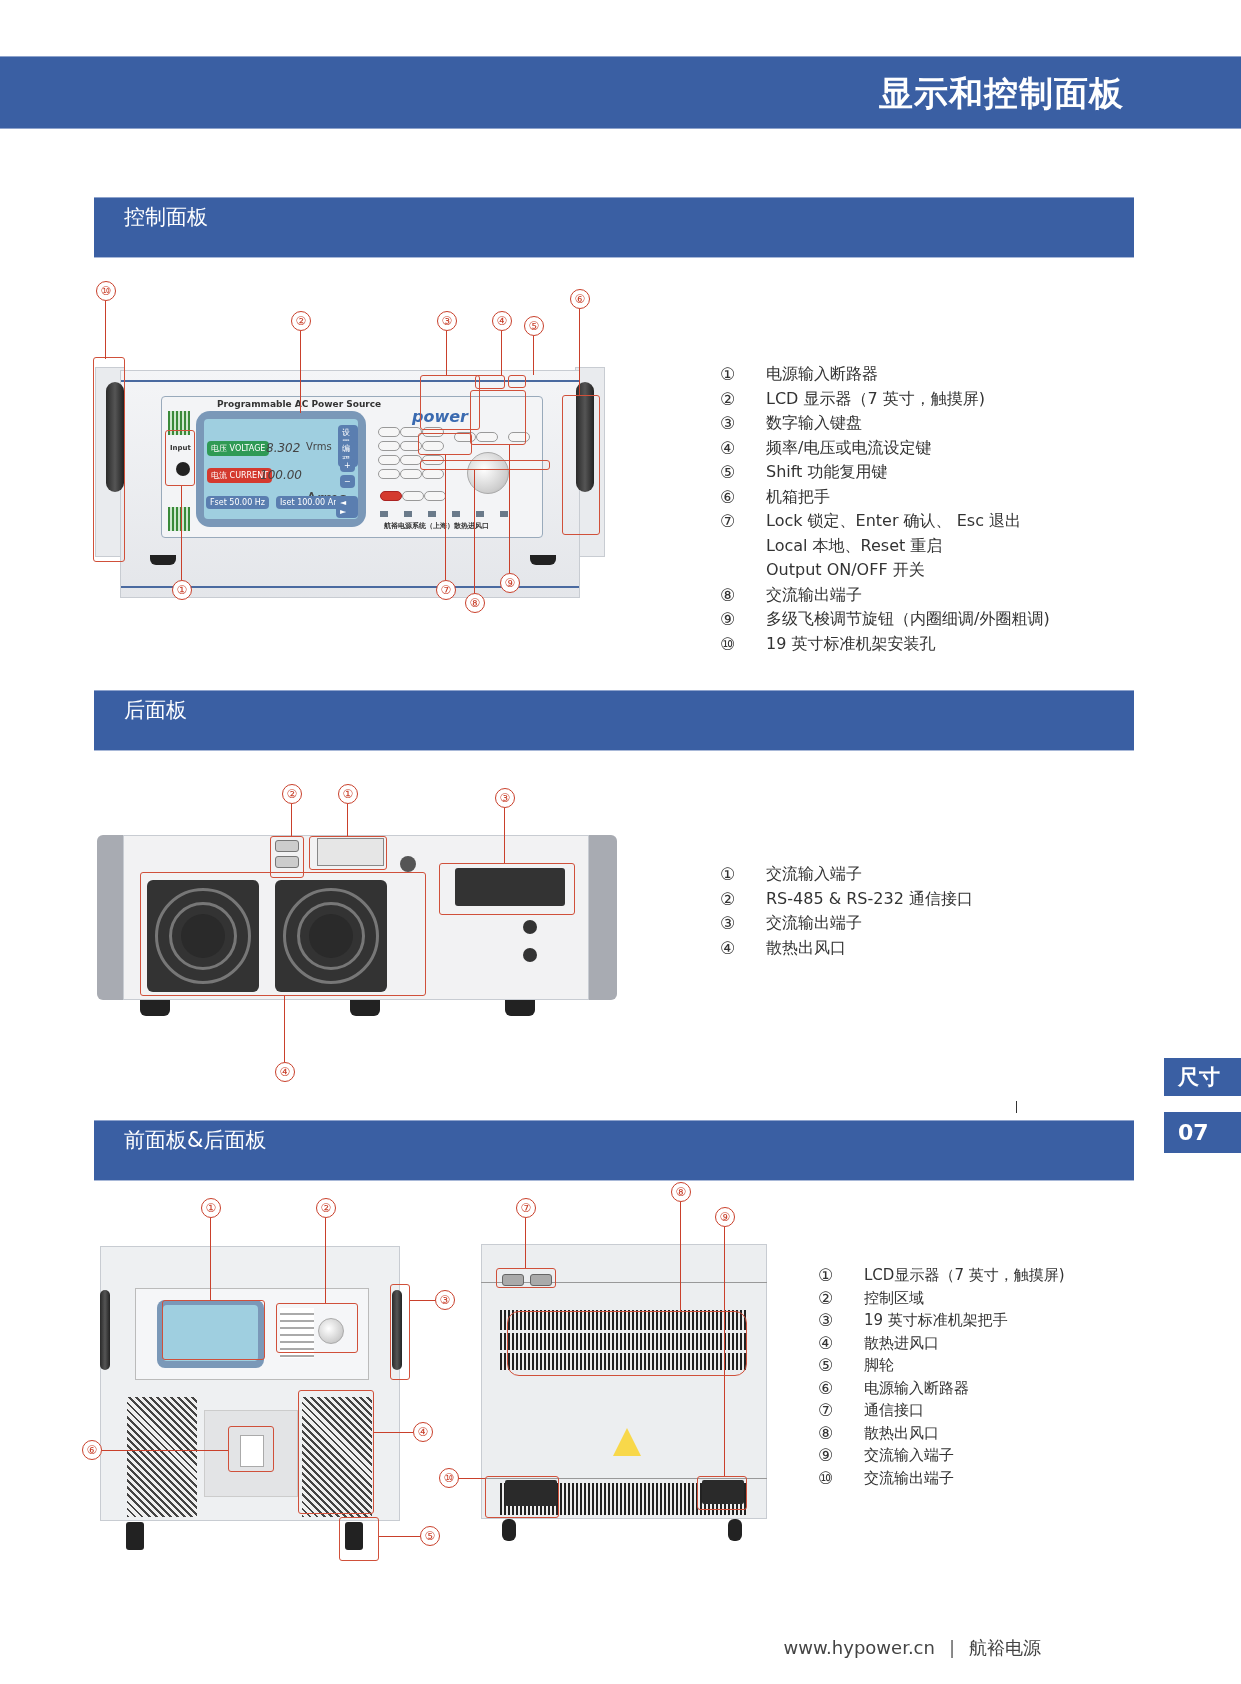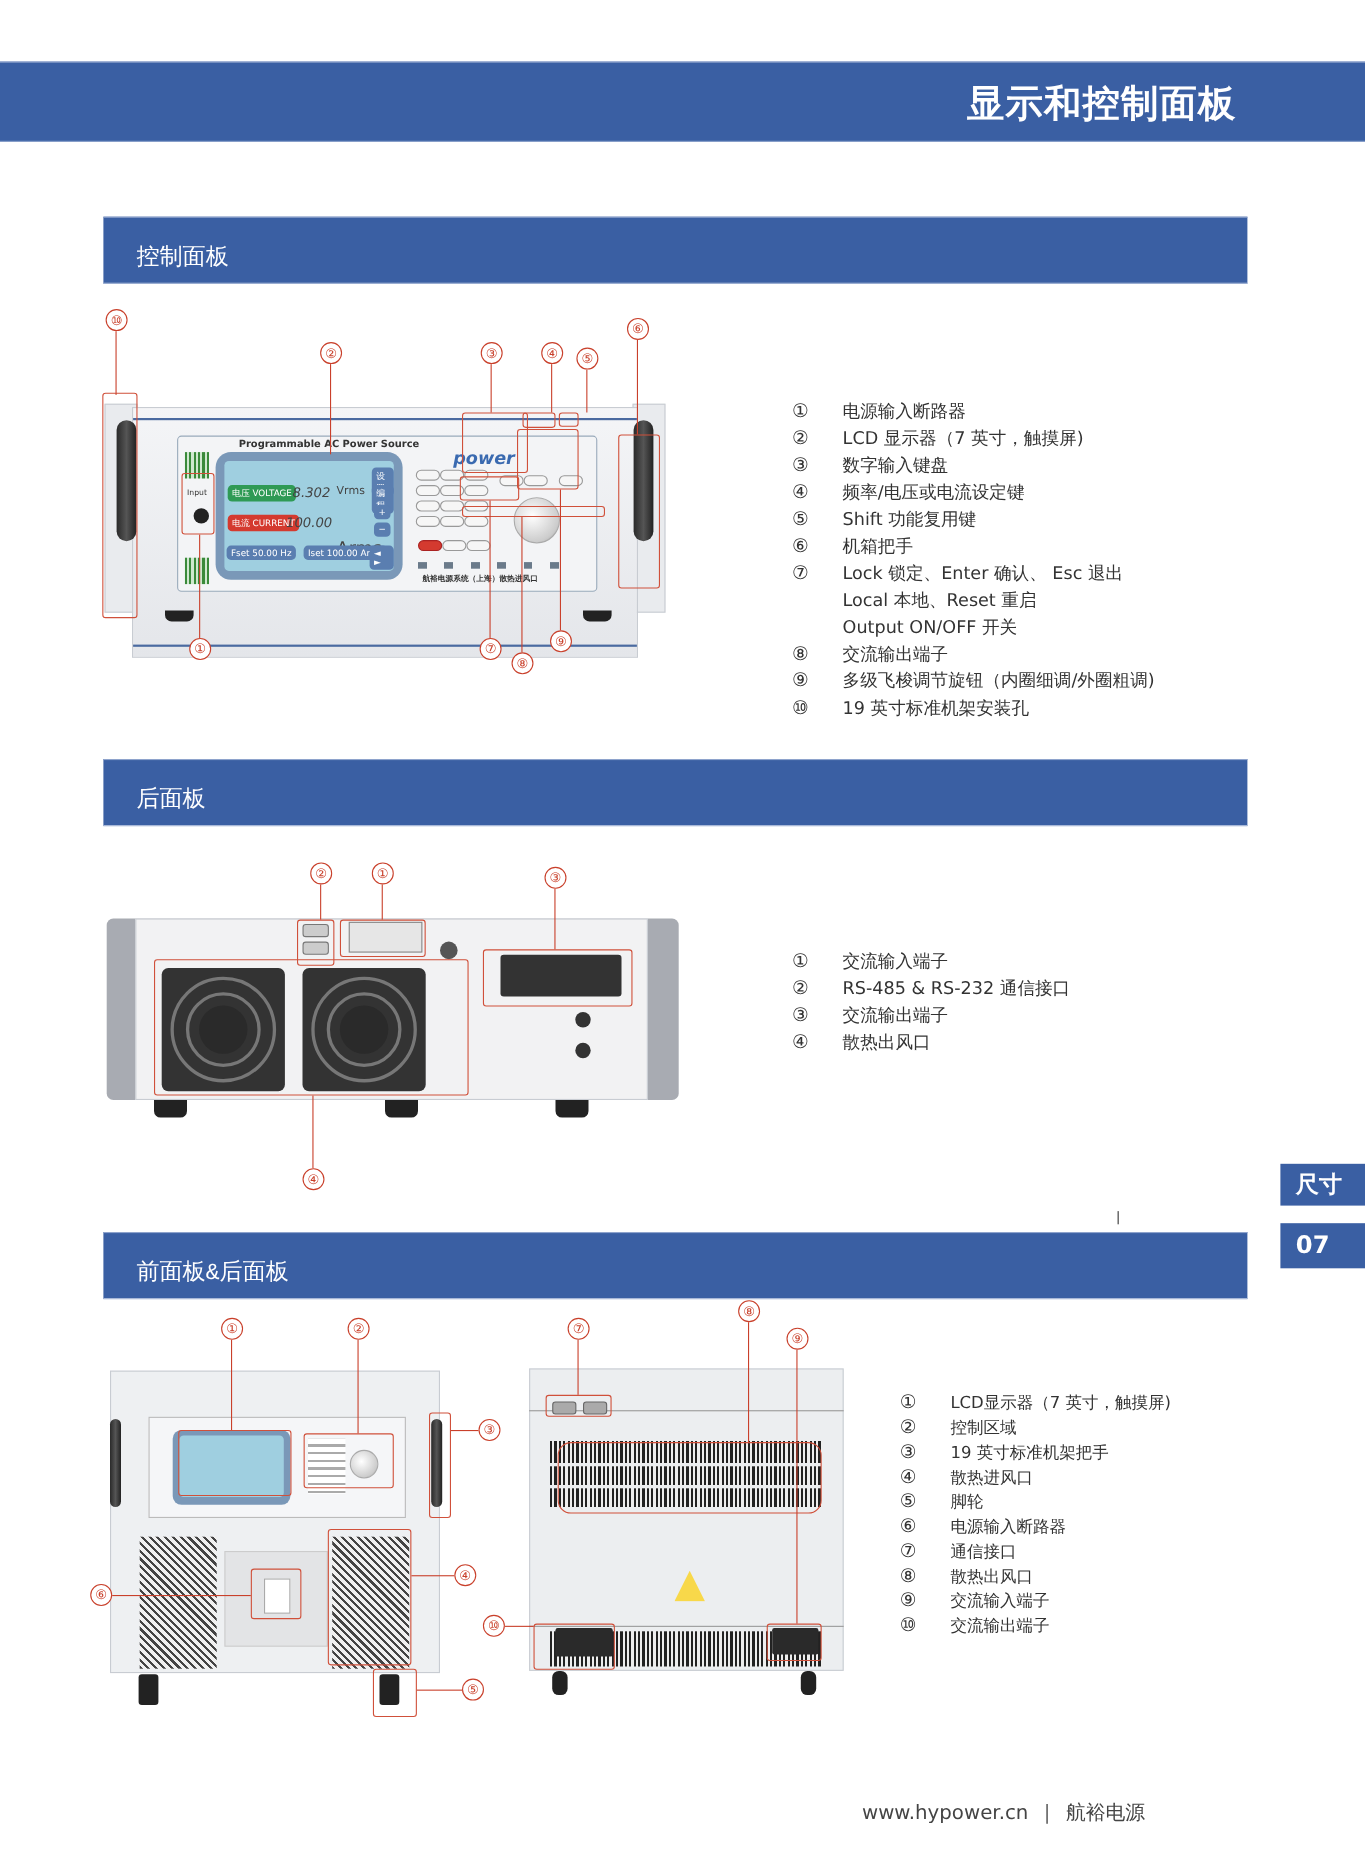--- a/index.html
+++ b/index.html
@@ -2,21 +2,21 @@
 <html><head>
 <meta charset="utf-8">
 <style>
   html, body { margin:0; padding:0; }
   body { width:1241px; height:1684px; position:relative; background:#ffffff; overflow:hidden;
          font-family: "DejaVu Sans", "Liberation Sans", sans-serif; color:#333; }
   .abs { position:absolute; }
   .topband { left:0; top:56px; width:1241px; height:71px; background:#3a5fa3; border-top:1px solid #8ea3cc; border-bottom:1px solid #8ea3cc; }
   .topband .title { position:absolute; right:117px; top:14px; color:#fff; font-size:34px; font-weight:bold; letter-spacing:1px; }
   .secband { left:94px; width:1040px; height:59px; background:#3a5fa3; border-top:1px solid #8ea3cc; border-bottom:1px solid #a8b8d8; }
-  .secband .label { position:absolute; left:30px; top:21px; color:#fff; font-size:21px; }
+  .secband .label { position:absolute; left:30px; top:5px; color:#fff; font-size:21px; }
   .sidetab { left:1164px; width:77px; background:#3a5fa3; color:#fff; font-size:21px; font-weight:bold; box-sizing:border-box; padding-left:14px; }
   .legend { font-size:16px; color:#333; line-height:24.5px; }
   .legend .row { display:flex; white-space:nowrap; }
   .legend .num { width:46px; display:inline-block; font-size:17px; }
   .callout { position:absolute; width:18px; height:18px; border:1.3px solid #c9402b; border-radius:50%; color:#c9402b;
              font-size:12px; line-height:18px; text-align:center; background:#fff; font-family:"DejaVu Sans", sans-serif; }
   .rline { position:absolute; background:#c9402b; }
   .rbox { position:absolute; border:1.5px solid #d0503a; border-radius:3px; box-sizing:border-box; }
   .footer { right:200px; top:1636px; font-size:18px; color:#444; }
   .footer .sep { margin:0 14px; color:#666; }
@@ -64,21 +64,21 @@
 
   <div class="abs chassis" style="left:30px;top:95px;width:460px;height:228px;">
     <div class="abs" style="left:0;top:9px;width:100%;height:2px;background:#4a6aa0;"></div>
     <div class="abs" style="left:0;bottom:9px;width:100%;height:2px;background:#4a6aa0;"></div>
     <div class="abs" style="left:40px;top:25px;width:380px;height:140px;border:1px solid #9ab;border-radius:4px;background:#f3f4f6;">
       <div class="abs" style="left:55px;top:2px;font-size:9px;font-weight:bold;color:#333;white-space:nowrap;">Programmable AC Power Source</div>
 
       <div class="abs" style="left:6px;top:14px;width:22px;height:24px;background:repeating-linear-gradient(90deg,#3a8a3a 0 2px,#cfe8cf 2px 4px);"></div>
       <div class="abs" style="left:6px;top:110px;width:22px;height:24px;background:repeating-linear-gradient(90deg,#3a8a3a 0 2px,#cfe8cf 2px 4px);"></div>
 
-      <div class="abs" style="left:8px;top:47px;font-size:7px;font-weight:normal;">Input</div>
+      <div class="abs" style="left:8px;top:47px;font-size:7px;font-weight:bold;">Input</div>
       <div class="abs" style="left:14px;top:65px;width:14px;height:14px;border-radius:50%;background:#222;"></div>
 
       <div class="abs lcd-frame" style="left:34px;top:14px;width:170px;height:116px;">
         <div class="abs lcd" style="left:8px;top:8px;width:154px;height:100px;">
           <div class="lcd-pill" style="left:3px;top:22px;background:#2f9a55;">电压 VOLTAGE</div>
           <div class="lcd-val" style="left:62px;top:22px;">8.302</div>
           <div class="lcd-val" style="left:102px;top:22px;font-style:normal;font-size:10px;">Vrms</div>
           <div class="lcd-pill" style="left:3px;top:49px;background:#d43a2f;">电流 CURRENT</div>
           <div class="lcd-val" style="left:56px;top:49px;">100.00</div>
           <div class="lcd-val" style="left:102px;top:49px;font-style:normal;font-size:16px;margin-top:21px;">Arms</div>
@@ -263,21 +263,21 @@
   <div class="row">
       <span class="num">③</span>
       <span>交流输出端子</span>
     </div>
   <div class="row">
       <span class="num">④</span>
       <span>散热出风口</span>
     </div>
 </div>
 
-<div class="abs secband" style="top:1120px;font-family:Liberation Mono, monospace;">
+<div class="abs secband" style="top:1120px;">
   <div class="label">前面板&amp;后面板</div>
 </div>
 
 <div class="abs" style="left:80px;top:1190px;width:380px;height:380px;">
   <div class="abs chassis" style="left:20px;top:56px;width:300px;height:275px;background:#eef0f2;"></div>
   <div class="abs" style="left:55px;top:98px;width:232px;height:90px;border:1px solid #bbb;background:#f5f6f8;"></div>
   <div class="abs lcd-frame" style="left:77px;top:110px;width:107px;height:68px;border-radius:8px;">
     <div class="abs lcd" style="left:6px;top:5px;width:95px;height:56px;"></div>
   </div>
   <div class="knob" style="left:238px;top:128px;width:24px;height:24px;"></div>

